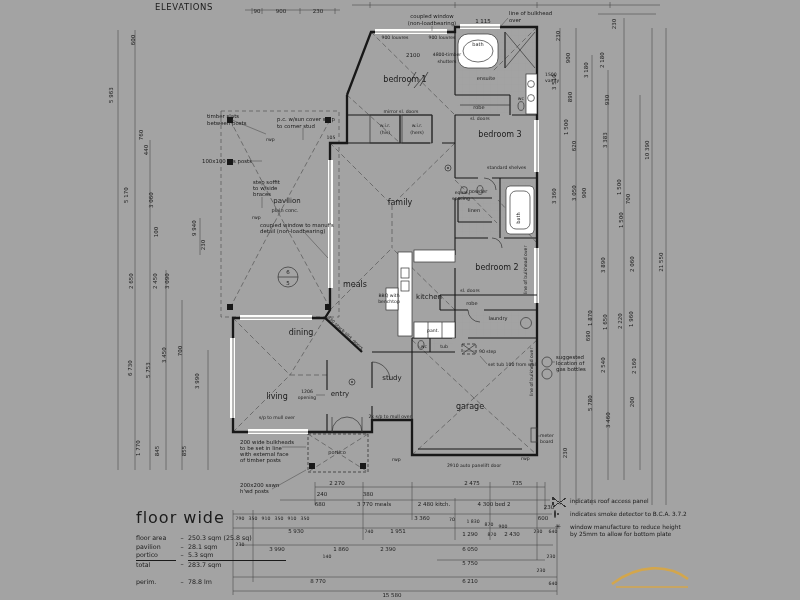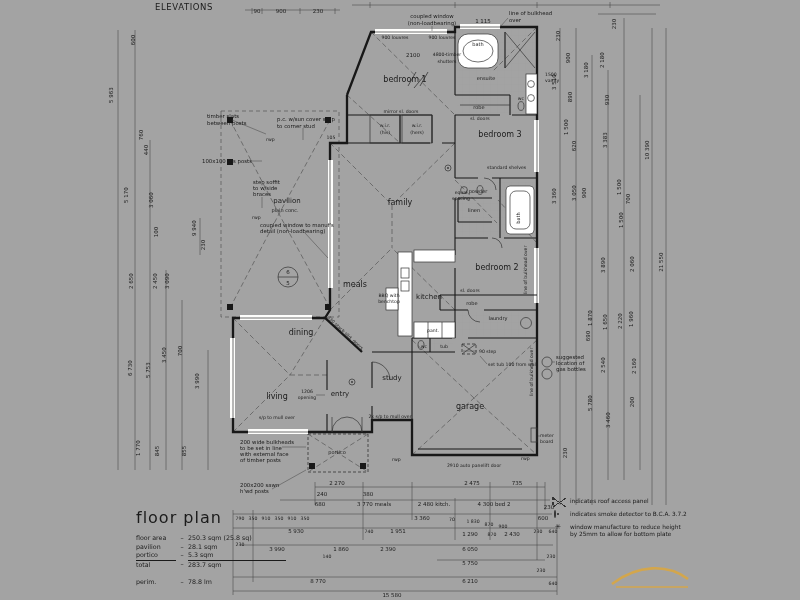--- a/index.html
+++ b/index.html
@@ -398,21 +398,21 @@
     <text class="d mid" x="392" y="597">15 580</text>
   </g>
 
   <g opacity=".85">
     <path d="M612,584 C638,564 668,564 688,579" stroke="#dca73e" stroke-width="2.6" fill="none"></path>
     <path d="M616,587 H688" stroke="#dca73e" stroke-width="1.4" fill="none"></path>
   </g>
 </svg>
 
 <div class="stats">
-  <div class="stats-title">floor plan</div>
+  <div class="stats-title">floor wide</div>
   <div class="stats-row">
     <span class="lab">floor area</span>
     <span class="dsh">–</span>
     <span class="val">250.3 sqm (25.8 sq)</span>
   </div>
   <div class="stats-row">
     <span class="lab">pavilion</span>
     <span class="dsh">–</span>
     <span class="val">28.1 sqm</span>
   </div>

